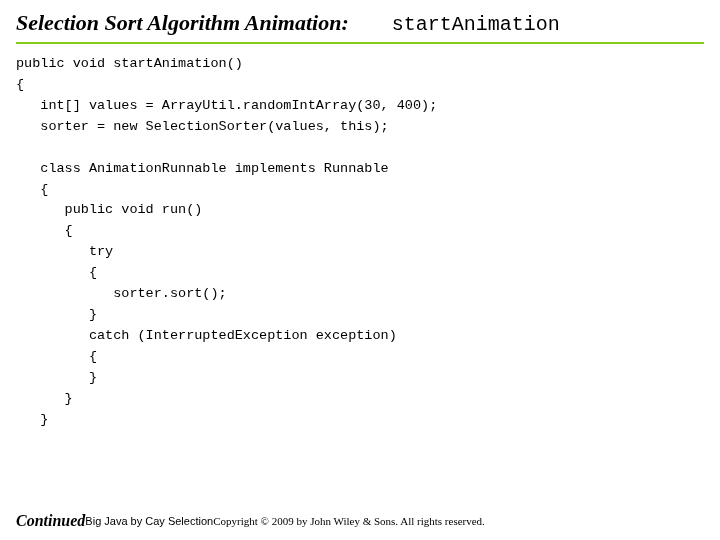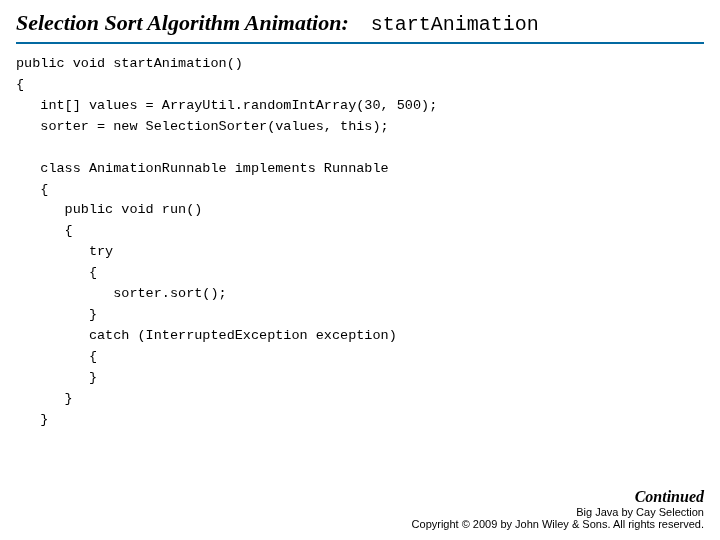--- a/index.html
+++ b/index.html
@@ -22,22 +22,23 @@
       background: #ffffff;
       display: flex;
       flex-direction: column;
       padding: 10px 16px 10px 16px;
     }
 
     .header {
       display: flex;
       align-items: baseline;
       padding-bottom: 6px;
-      border-bottom: 2px solid #0369a1;
+      border-bottom: 2px solid #84cc16;
       margin-bottom: 10px;
+      gap: 21px;
     }
 
     .header-title-serif {
       font-size: 22px;
       font-weight: bold;
       font-style: italic;
       color: #000000;
       font-family: Georgia, 'Times New Roman', serif;
     }
 
@@ -53,59 +54,59 @@
       font-family: 'Courier New', Courier, monospace;
       font-size: 13.5px;
       color: #000000;
       line-height: 1.55;
       flex: 1;
       white-space: pre;
     }
 
     .footer {
       display: flex;
-      flex-direction: column;
-      align-items: flex-end;
+      flex-direction: row;
+      align-items: center;
       padding-top: 6px;
     }
 
     .footer-continued {
       font-family: Georgia, 'Times New Roman', serif;
       font-size: 16px;
       font-weight: bold;
       font-style: italic;
       color: #000000;
     }
 
     .footer-book {
       font-family: Arial, sans-serif;
       font-size: 11px;
       color: #000000;
       text-align: right;
     }
 
     .footer-copyright {
-      font-family: Liberation Sans, sans-serif;
+      font-family: Liberation Serif, serif;
       font-size: 11px;
       color: #000000;
       text-align: right;
     }
   </style>
 </head>
 <body>
 
 <div class="page-container">
   <div class="header">
     <span class="header-title-serif">Selection Sort Algorithm Animation:</span>
     <span class="header-title-mono">startAnimation</span>
   </div>
 
   <div class="code-block" id="code-lines">public void startAnimation()
 {
-   int[] values = ArrayUtil.randomIntArray(30, 500);
+   int[] values = ArrayUtil.randomIntArray(30, 400);
    sorter = new SelectionSorter(values, this);
 
    class AnimationRunnable implements Runnable
    {
       public void run()
       {
          try
          {
             sorter.sort();
          }

